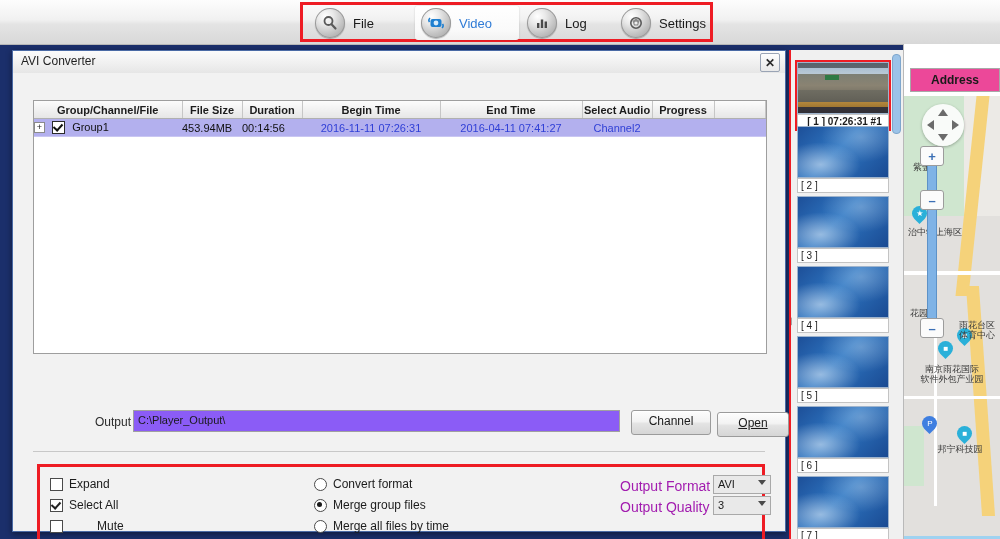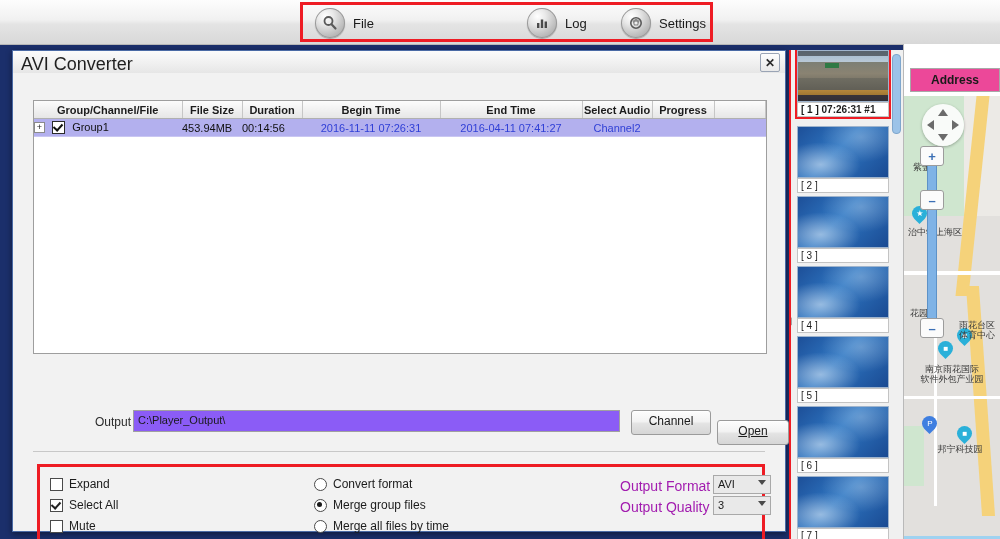--- a/index.html
+++ b/index.html
@@ -48,21 +48,21 @@
     border:1px solid #4a6aa5;
     box-shadow:0 2px 6px rgba(0,0,0,.45);
   }
   #titlebar{
     height:22px;
     background:linear-gradient(to bottom,#fbfbfb 0%,#efefef 60%,#e6e6e6 100%);
     border-bottom:1px solid #dcdcdc;
     position:relative;
   }
   #dlg-title{
-    position:absolute;left:8px;top:3px;font-size:18px;color:#1f1f1f;
+    position:absolute;left:8px;top:3px;font-size:12px;color:#1f1f1f;
   }
   #closebtn{
     position:absolute;right:5px;top:2px;width:18px;height:17px;
     display:flex;align-items:center;justify-content:center;
     background:linear-gradient(to bottom,#fdfdfd,#e9e9e9);
     border:1px solid #9aa4b5;border-radius:2px;
     font-size:12px;font-weight:bold;color:#2b2b2b;line-height:1;
     cursor:pointer;
   }
   #dlg-body{position:absolute;left:0;top:22px;width:772px;height:458px;background:#f2f2f2;}
@@ -109,21 +109,21 @@
     border:1px solid #a0a0a0;background:#8b5cf6;box-sizing:border-box;
     font-size:11px;color:#1a1a1a;padding:3px 0 0 4px;
   }
   .btn{
     background:linear-gradient(to bottom,#fdfdfd 0%,#f3f3f3 45%,#e3e3e3 55%,#d6d6d6 100%);
     border:1px solid #9b9b9b;border-radius:3px;
     font-size:12px;color:#1c1c1c;text-align:center;cursor:pointer;
     box-shadow:inset 0 1px 0 #ffffff;
   }
   #btn-change{position:absolute;left:598px;top:0;width:78px;height:23px;line-height:21px;}
-  #btn-open{position:absolute;left:684px;top:10px;width:70px;height:23px;line-height:21px;text-decoration:underline;}
+  #btn-open{position:absolute;left:684px;top:2px;width:70px;height:23px;line-height:21px;text-decoration:underline;}
   #divider{position:absolute;left:20px;top:378px;width:732px;height:1px;background:#c8c8c8;}
   
   #optbox{
     position:absolute;left:24px;top:391px;width:728px;height:83px;
     border:3px solid #ee1c24;box-sizing:border-box;
   }
   .opt{position:absolute;font-size:12px;color:#1c1c1c;display:flex;align-items:center;cursor:pointer;}
   .opt .obox{
     width:11px;height:11px;border:1px solid #4a4a4a;background:#fff;
     margin-right:6px;position:relative;flex:0 0 auto;
@@ -264,20 +264,31 @@
     <div class="tab" style="left:6px;width:104px;">
       <span class="disc">
         <svg width="18" height="18" viewBox="0 0 18 18">
           <circle cx="7.5" cy="7" r="4" fill="none" stroke="#5a5a5a" stroke-width="1.8"></circle>
           <line x1="10.5" y1="10.2" x2="14.5" y2="14.5" stroke="#5a5a5a" stroke-width="2.2" stroke-linecap="round"></line>
         </svg>
       </span>
       <span class="lbl">File</span>
     </div>
 
+    <div class="tab active" style="left:112px;width:104px;">
+      <span class="disc">
+        <svg width="18" height="18" viewBox="0 0 18 18">
+          <rect x="3.5" y="5" width="11" height="8" rx="2" fill="#1f7fd0"></rect>
+          <circle cx="9" cy="9" r="2.4" fill="#d9ecfb"></circle>
+          <path d="M3 4 Q1 6 2.5 8" fill="none" stroke="#1f7fd0" stroke-width="1.6"></path>
+          <path d="M15 14 Q17 12 15.5 10" fill="none" stroke="#1f7fd0" stroke-width="1.6"></path>
+        </svg>
+      </span>
+      <span class="lbl">Video</span>
+    </div>
 
     <div class="tab" style="left:312px;width:96px;">
       <span class="disc">
         <svg width="18" height="18" viewBox="0 0 18 18">
           <circle cx="9" cy="9" r="5.2" fill="none" stroke="#5a5a5a" stroke-width="1.6"></circle>
           <path d="M9 4.2 L12.5 7 L11 11.5 L7 11.5 L5.5 7 Z" fill="#8c8c8c"></path>
           <circle cx="9" cy="9" r="1.6" fill="#efefef"></circle>
         </svg>
       </span>
       <span class="lbl">Settings</span>
@@ -361,21 +372,21 @@
     <div id="optbox">
 
       <div class="opt" style="left:10px;top:10px;">
         <span class="obox"></span>
         <span>Expand</span>
       </div>
       <div class="opt" style="left:10px;top:31px;">
         <span class="obox checked"></span>
         <span>Select All</span>
       </div>
-      <div class="opt" style="left:10px;top:52px;">
+      <div class="opt" style="left:10px;top:52px;gap:28px;">
         <span class="obox"></span>
         <span>Mute</span>
       </div>
 
       <div class="opt" style="left:274px;top:10px;">
         <span class="orad"></span>
         <span>Convert format</span>
       </div>
       <div class="opt" style="left:274px;top:31px;">
         <span class="orad checked"></span>
@@ -399,21 +410,21 @@
       </div>
     </div>
 
   </div>
 </div>
 
 <div id="thumbs">
 
   <div id="collapse-handle">◀</div>
 
-  <div class="thumb sel" style="top:0;">
+  <div class="thumb sel" style="top:12px;text-align:center;">
     <div class="pic" id="thumb1pic">
       <div class="road"></div>
         <div class="sign"></div>
       <div class="hood"></div>
         <div class="topband"></div>
         <div class="botband"></div>
     </div>
     <div class="cap">[ 1 ] 07:26:31 #1</div>
   </div>
 

